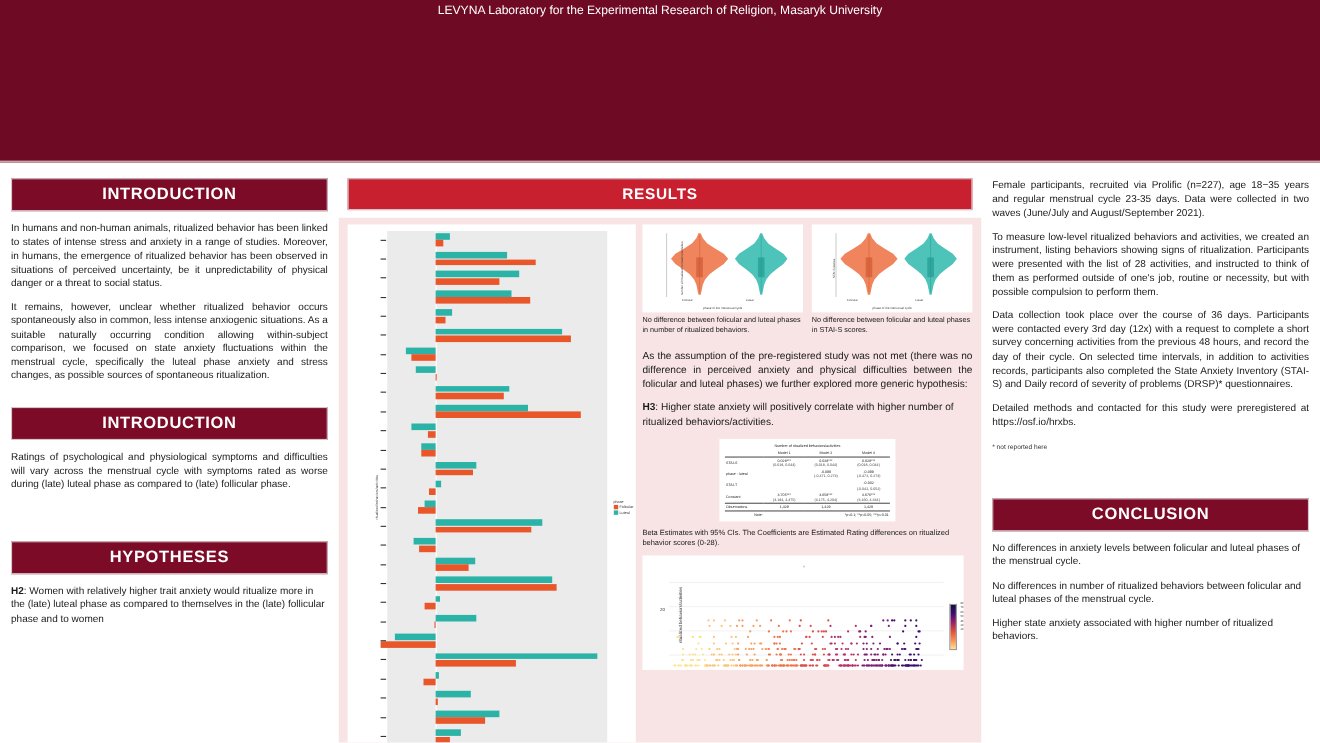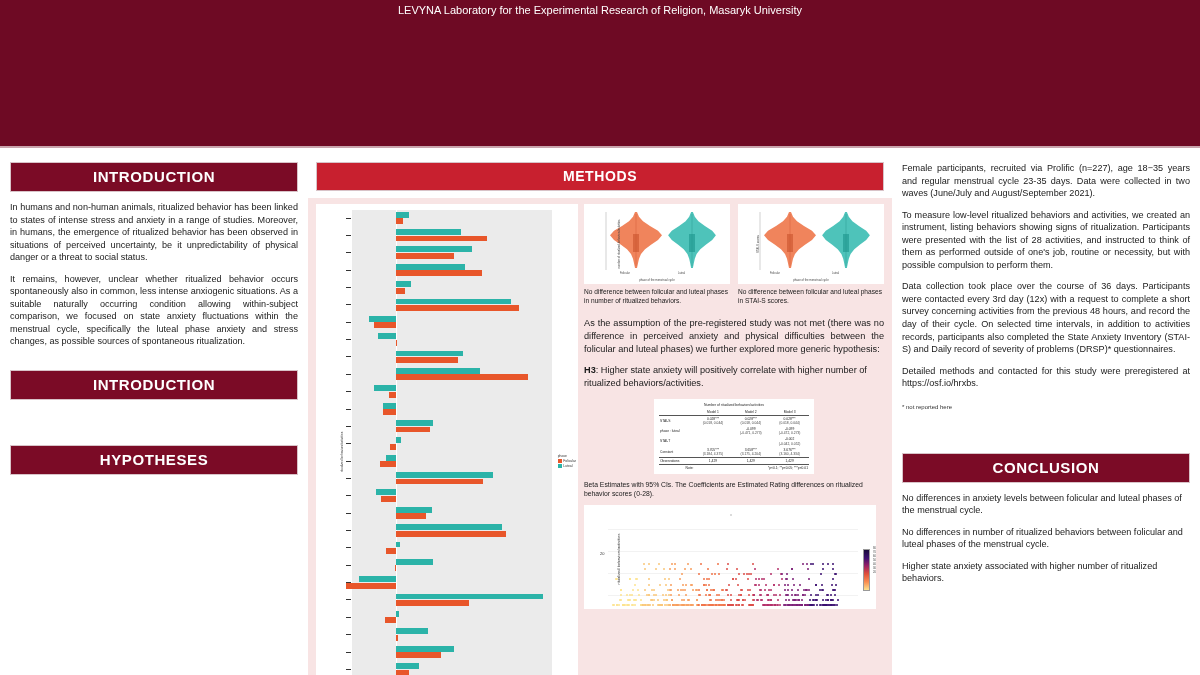--- a/index.html
+++ b/index.html
@@ -227,26 +227,28 @@
 
 <div id="poster-body">
 
   <div class="col" id="col-left">
 
     <div class="section-head">INTRODUCTION</div>
     <div class="body-text">In humans and non-human animals, ritualized behavior has been linked to states of intense stress and anxiety in a range of studies. Moreover, in humans, the emergence of ritualized behavior has been observed in situations of perceived uncertainty, be it unpredictability of physical danger or a threat to social status.</div>
     <div class="body-text">It remains, however, unclear whether ritualized behavior occurs spontaneously also in common, less intense anxiogenic situations. As a suitable naturally occurring condition allowing within-subject comparison, we focused on state anxiety fluctuations within the menstrual cycle, specifically the luteal phase anxiety and stress changes, as possible sources of spontaneous ritualization.</div>
 
     <div class="section-head" style="margin-top:22px;">INTRODUCTION</div>
+    <div class="body-text">Ratings of psychological and physiological symptoms and difficulties will vary across the menstrual cycle with symptoms rated as worse during (late) luteal phase as compared to (late) follicular phase.</div>
 
     <div class="section-head" style="margin-top:45px;">HYPOTHESES</div>
+    <div class="body-text tight"><b>H2</b><span>: Women with relatively higher trait anxiety would ritualize more in the (late) luteal phase as compared to themselves in the (late) follicular phase and to women</span></div>
   </div>
 
   <div class="col" id="col-center">
-    <div class="section-head bright" style="margin:0 8px 7px 8px;">METHODS</div>
+    <div class="section-head bright" style="margin:0 8px 7px 8px;">RESULTS</div>
 
     <div id="results-panel">
 
       <div id="chart-box">
         <div id="bar-ylabel">ritualized behaviors/activities</div>
         <div id="barchart-plot">
           <div id="bar-zero" style="left: 44.4444px;"></div>
         <div class="bar luteal" style="height: 5.90143px; top: 1.73571px; left: 44.4444px; width: 12.963px;"></div>
             <div class="bar follic" style="height: 5.90143px; top: 8.23714px; left: 44.4444px; width: 6.66667px;"></div>
             <div class="ytick" style="top: 7.63714px;"></div>

